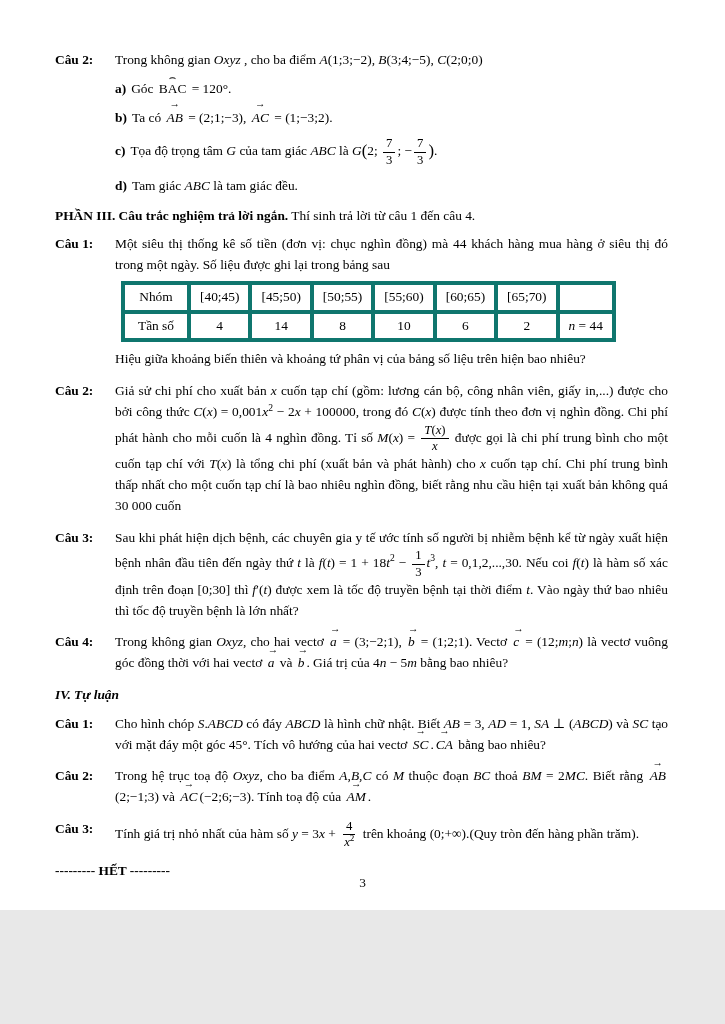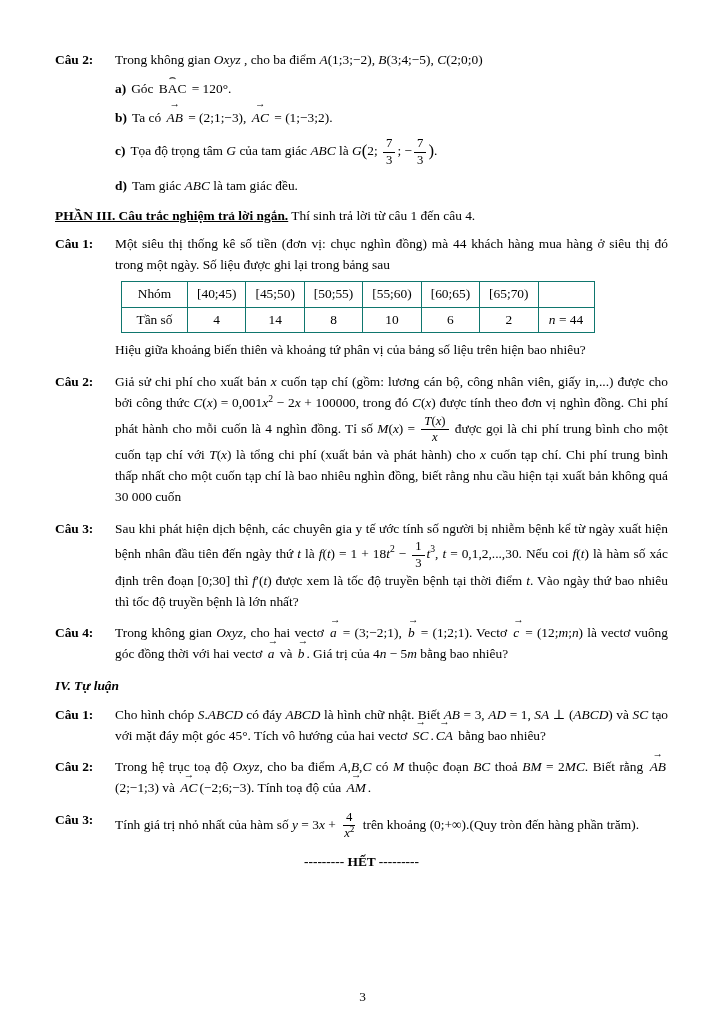--- a/index.html
+++ b/index.html
@@ -1,49 +1,49 @@
 <!DOCTYPE html>
 <html><head>
 <meta charset="utf-8">
 <style>
   *{margin:0;padding:0;box-sizing:border-box;}
   html,body{background:#e8e8e8;}
   body{width:725px;margin:0 auto;}
   .page{
-    position:relative;width:725px;height:1024px;background:#ffffff;
+    position:relative;width:725px;height:910px;background:#ffffff;
     padding:50px 57px 4px 55px;
     font-family:"Liberation Serif","DejaVu Serif",serif;
     font-size:13.4px;line-height:1.55;color:#000;
   }
   .q{display:flex;margin-bottom:9px;}
   .qlabel{width:60px;flex:0 0 60px;font-weight:bold;}
   .qbody{flex:1;text-align:justify;}
   .qtext{margin-bottom:2px;}
   .section-header{margin:3px 0 8px;}
-  .section-header b{font-weight:bold;text-decoration:underline;}
+  .section-header b{font-weight:bold;}
   .part-header{margin:3px 0 8px;font-weight:bold;font-style:italic;}
   .subitem{margin-top:8px;}
   .slabel{font-weight:bold;margin-right:5px;}
   i{font-style:italic;}
   .vec{display:inline-block;position:relative;font-style:italic;margin:0 2px;}
   .vec::before{content:"\2192";position:absolute;top:-0.82em;left:0;right:0;text-align:center;
     font-size:0.78em;font-style:normal;line-height:1;}
   .arc{display:inline-block;position:relative;margin:0 2px;}
   .arc::before{content:"\2322";position:absolute;top:-0.6em;left:0;right:0;text-align:center;
     font-size:0.85em;font-style:normal;line-height:1;}
   .frac{display:inline-flex;flex-direction:column;align-items:center;vertical-align:middle;
     font-size:0.95em;line-height:1.2;margin:0 2px;text-align:center;}
   .frac .fn{border-bottom:1px solid #000;padding:0 3px;}
   .frac .fd{padding:0 3px;}
   sup{font-size:0.72em;vertical-align:super;line-height:0;}
   .bp{font-size:1.25em;vertical-align:-0.08em;}
   .freq-table{border-collapse:collapse;margin:5px 0 7px 6px;text-align:center;font-size:1em;}
-  .freq-table td{border:1px solid #0f766e;padding:2px 9px;min-width:56px;}
+  .freq-table td{border:4px solid #0f766e;padding:2px 9px;min-width:56px;}
   .freq-table td:first-child{min-width:66px;}
-  .end-marker{font-weight:bold;text-align:center;margin-top:0;}
+  .end-marker{font-weight:bold;text-align:left;margin-top:0;}
   .page-number{position:absolute;bottom:16px;left:0;right:0;text-align:center;}
 </style>
 </head>
 <body>
 
 <div class="page">
 
   <section class="q">
     <div class="qlabel">Câu 2:</div>
     <div class="qbody">

